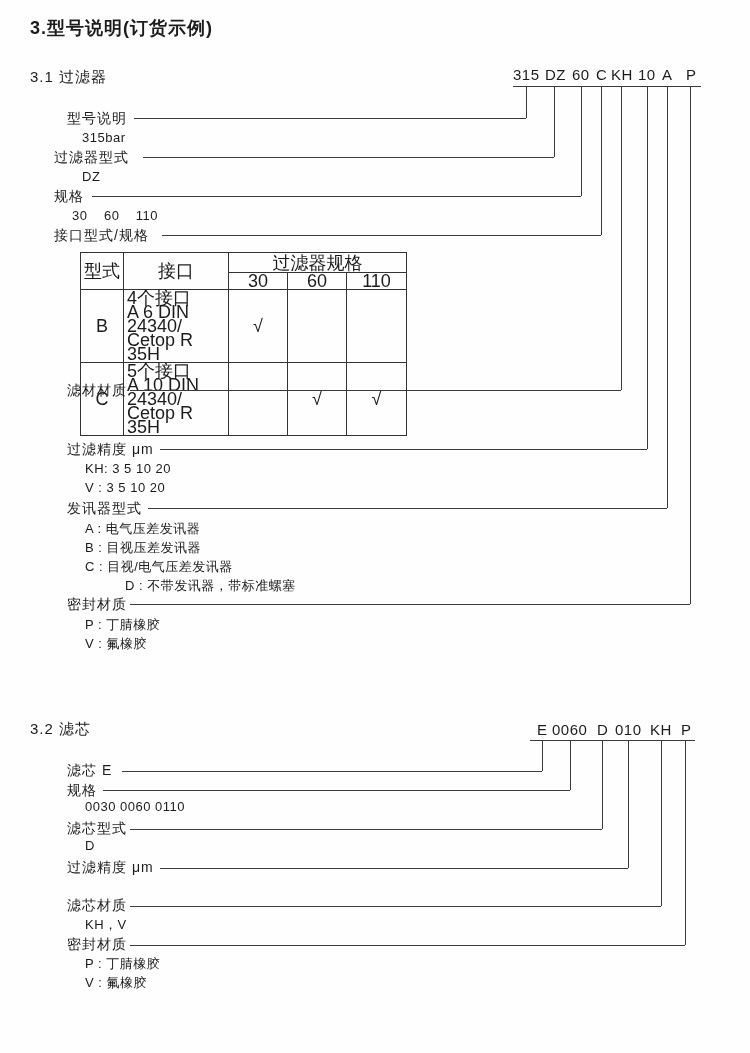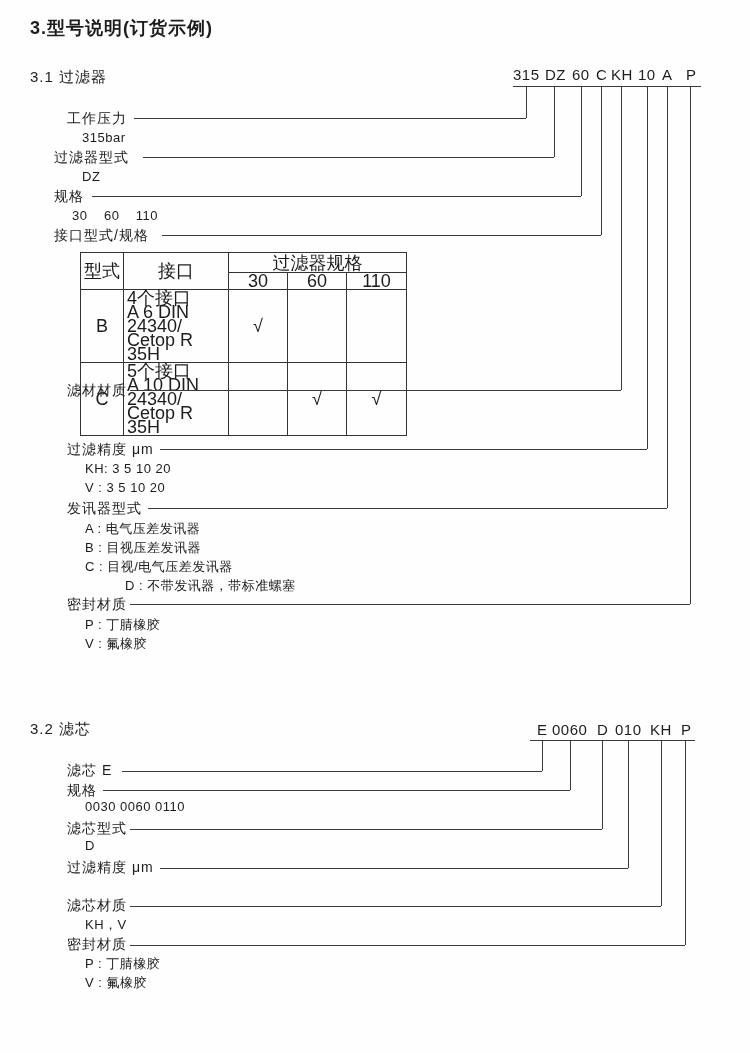--- a/index.html
+++ b/index.html
@@ -47,21 +47,21 @@
   <div class="hline" style="left:513px; top:86px; width:188px;"></div>
   <div class="vline" style="left:526px; top:87px; height:31px;"></div>
   <div class="vline" style="left:554px; top:87px; height:70px;"></div>
   <div class="vline" style="left:581px; top:87px; height:109px;"></div>
   <div class="vline" style="left:601px; top:87px; height:148px;"></div>
   <div class="vline" style="left:621px; top:87px; height:303px;"></div>
   <div class="vline" style="left:647px; top:87px; height:362px;"></div>
   <div class="vline" style="left:667px; top:87px; height:421px;"></div>
   <div class="vline" style="left:690px; top:87px; height:517px;"></div>
 
-  <div class="lbl" style="left:67px; top:110px;">工作压力</div>
+  <div class="lbl" style="left:67px; top:110px;">型号说明</div>
   <div class="hline" style="left:134px; top:118px; width:392px;"></div>
   <div class="detail" style="left:82px; top:130px;">315bar</div>
 
   <div class="lbl" style="left:54px; top:149px;">过滤器型式</div>
   <div class="hline" style="left:143px; top:157px; width:411px;"></div>
   <div class="detail" style="left:82px; top:169px;">DZ</div>
 
   <div class="lbl" style="left:54px; top:188px;">规格</div>
   <div class="hline" style="left:92px; top:196px; width:489px;"></div>
   <div class="detail" style="left:72px; top:208px;">30    60    110</div>

